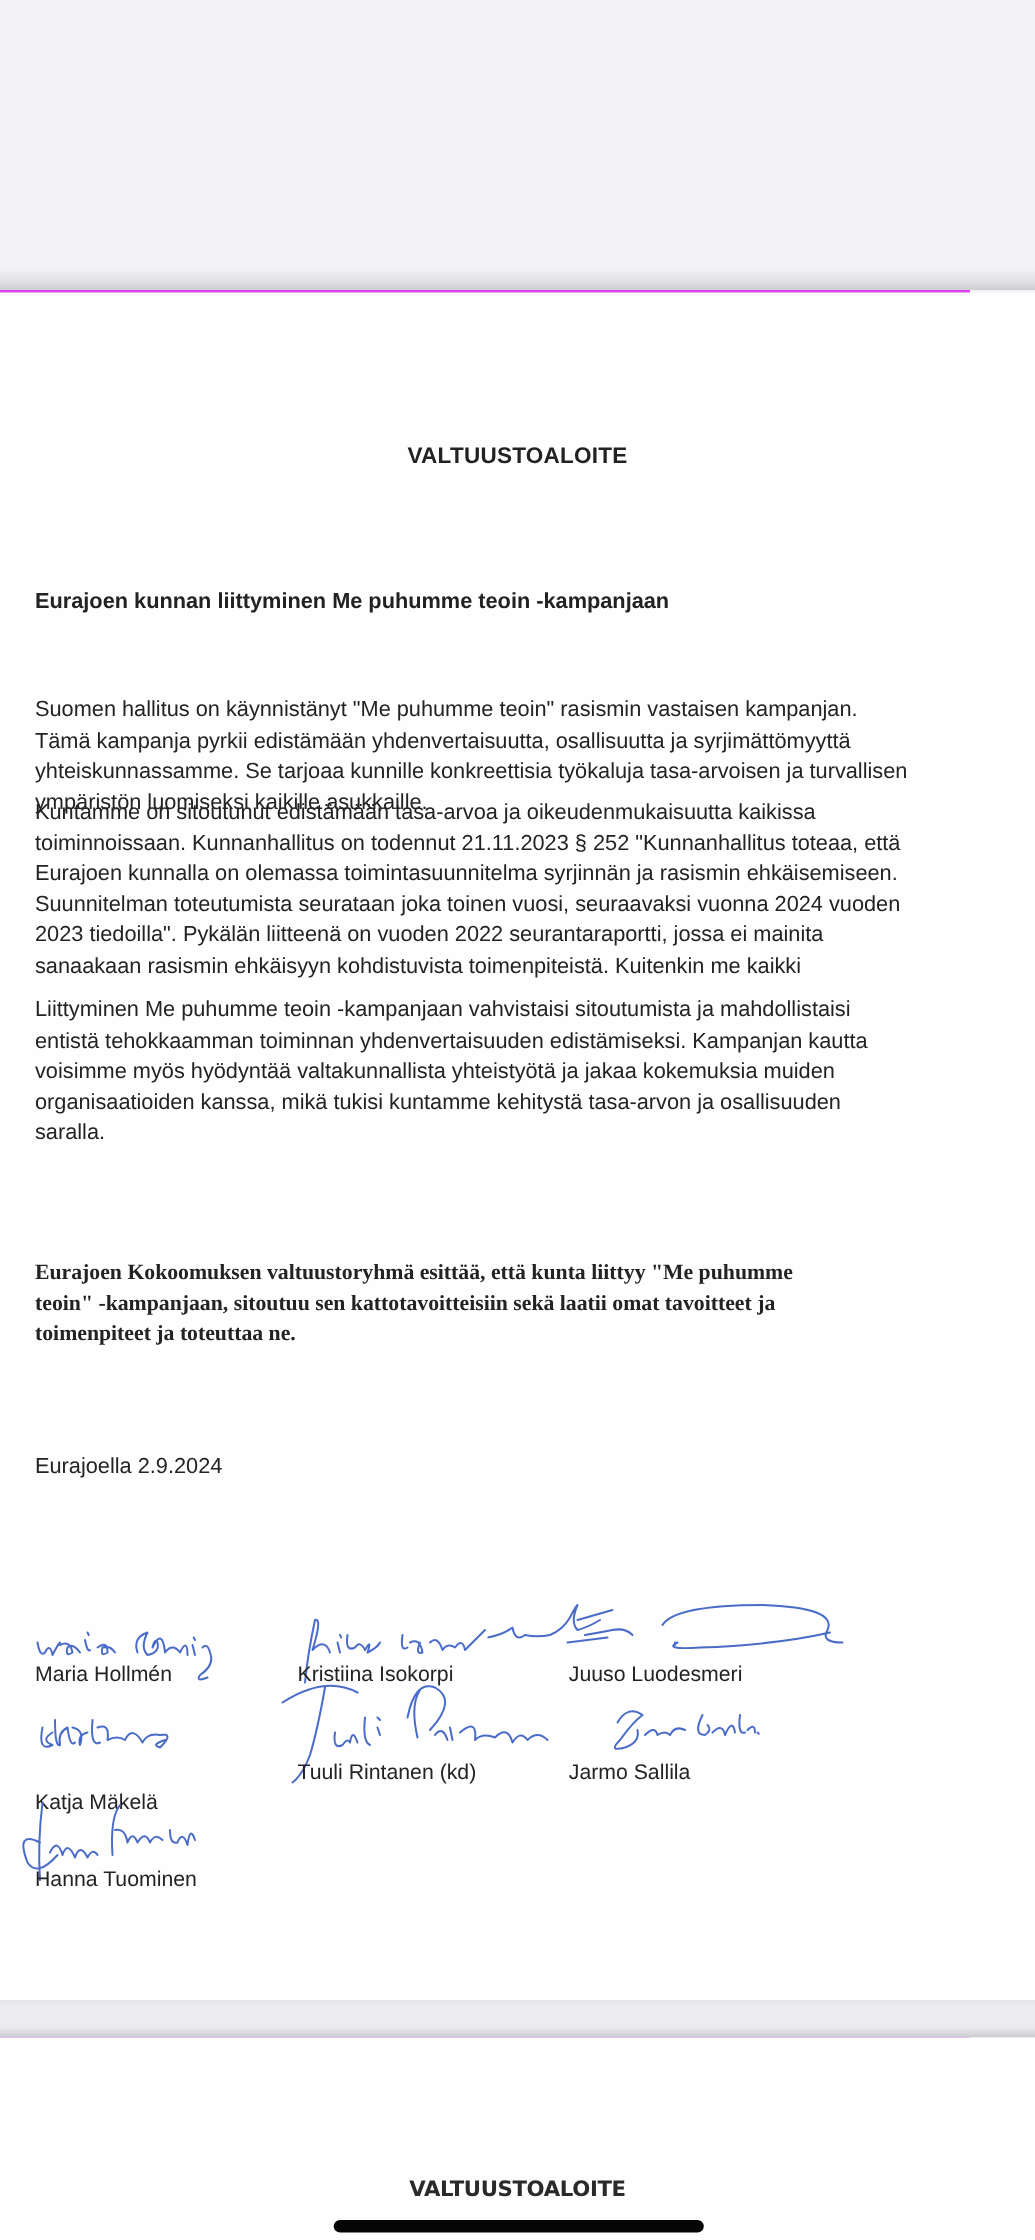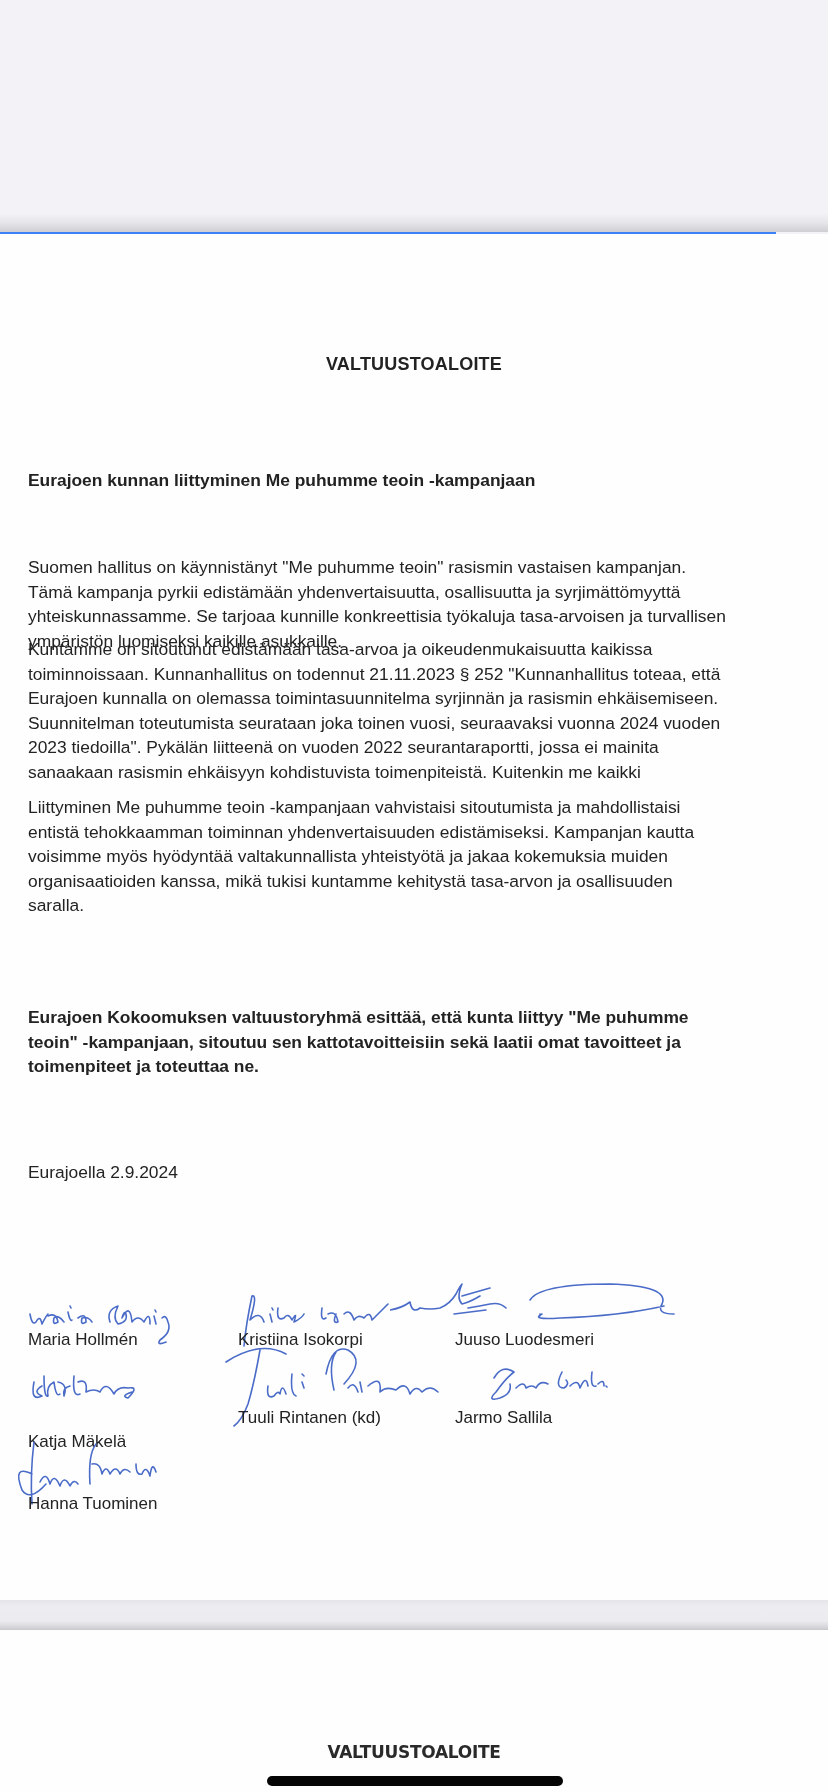--- a/index.html
+++ b/index.html
@@ -9,21 +9,21 @@
       height: 1792px;
       overflow: hidden;
       background: #f2f2f7;
       font-family: "Liberation Sans", sans-serif;
       color: #1e1e1e;
     }
     .viewer {
       position: relative;
       width: 776px;
       height: 1792px;
-      background: #3b82f6;
+      background: #d946ef;
     }
     .top-gap {
       position: absolute;
       left: 0; top: 0;
       width: 828px; height: 232px;
       background: linear-gradient(to bottom, #f2f2f7 0%, #f2f2f7 92%, #e6e6ea 96%, #cfcfd3 100%);
     }
     .page {
       position: absolute;
       left: 0;
@@ -63,21 +63,21 @@
       width: 790px;
       font-size: 17.4px;
       line-height: 24.6px;
       color: #232323;
     }
     .para .line { display: block; white-space: nowrap; }
     .para-1 { top: 321px; }
     .para-2 { top: 403px; }
     .para-3 { top: 561px; }
     .para-proposal { top: 771px; font-weight: bold; }
-    .para-proposal .line { font-weight: bold; }
+    .para-proposal .line { font-weight: bold; font-family: Liberation Serif, serif; }
 
     .place-date {
       position: absolute;
       top: 928px;
       left: 28px;
       font-size: 17.4px;
       color: #232323;
     }
     .group-name {
       position: absolute;

